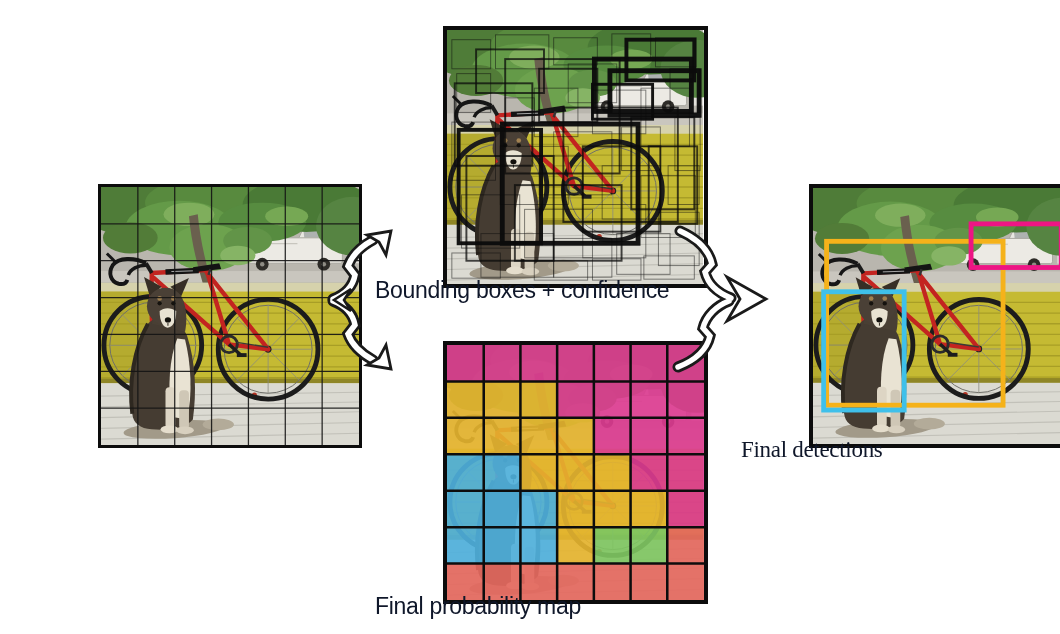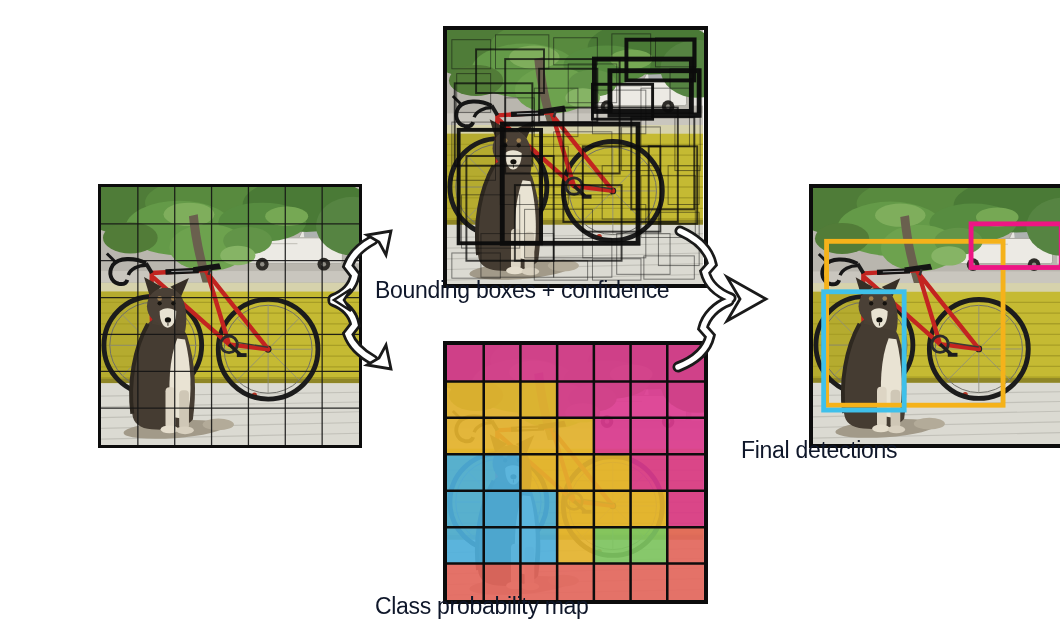--- a/index.html
+++ b/index.html
@@ -9,21 +9,21 @@
   .panel svg{display:block;width:100%;height:100%;}
   #panel-grid{left:58px;top:168px;width:264px;height:264px;border-width:3px;}
   #panel-bbox{left:403px;top:10px;width:265px;height:262px;}
   #panel-prob{left:403px;top:325px;width:265px;height:263px;}
   #panel-final{left:769px;top:168px;width:264px;height:264px;}
   .caption{position:absolute;text-align:left;font-size:23px;letter-spacing:-0.3px;
            color:#0f172a;font-weight:500;white-space:nowrap;}
   #cap-grid{left:30px;top:437px;width:320px;}
   #cap-bbox{left:375px;top:277px;width:320px;}
   #cap-prob{left:375px;top:593px;width:320px;}
-  #cap-final{left:741px;top:437px;width:320px;}
+  #cap-final{left:741px;top:437px;width:320px;font-family:Liberation Serif, serif;}
   #arrows{position:absolute;left:0;top:0;width:1060px;height:634px;pointer-events:none;}
   .defs-holder{position:absolute;width:0;height:0;overflow:hidden;}
 </style>
 </head>
 <body>
 
 <div class="canvas">
 
   <svg class="defs-holder" aria-hidden="true">
     <defs>
@@ -297,21 +297,21 @@
           <line x1="0" y1="112.71" x2="265" y2="112.71" stroke="#0d0d0d" stroke-width="2.6" opacity="1"></line>
           <line x1="151.43" y1="0" x2="151.43" y2="263" stroke="#0d0d0d" stroke-width="2.6" opacity="1"></line>
           <line x1="0" y1="150.29" x2="265" y2="150.29" stroke="#0d0d0d" stroke-width="2.6" opacity="1"></line>
           <line x1="189.29" y1="0" x2="189.29" y2="263" stroke="#0d0d0d" stroke-width="2.6" opacity="1"></line>
           <line x1="0" y1="187.86" x2="265" y2="187.86" stroke="#0d0d0d" stroke-width="2.6" opacity="1"></line>
           <line x1="227.14" y1="0" x2="227.14" y2="263" stroke="#0d0d0d" stroke-width="2.6" opacity="1"></line>
           <line x1="0" y1="225.43" x2="265" y2="225.43" stroke="#0d0d0d" stroke-width="2.6" opacity="1"></line>
         </g>
     </svg>
   </figure>
-  <div class="caption" id="cap-prob">Class probability map</div>
+  <div class="caption" id="cap-prob">Final probability map</div>
 
   <figure class="panel" id="panel-final">
     <svg viewBox="0 0 264 264" preserveAspectRatio="none">
       <use href="#scene"></use>
       <g id="det-layer">
           <rect x="14" y="55" width="182" height="169" fill="none" stroke="#f5b21a" stroke-width="5"></rect>
           <rect x="163" y="37" width="93" height="45" fill="none" stroke="#ed1584" stroke-width="5"></rect>
           <rect x="11" y="107" width="83" height="122" fill="none" stroke="#3fc0ea" stroke-width="5"></rect>
         </g>
     </svg>

